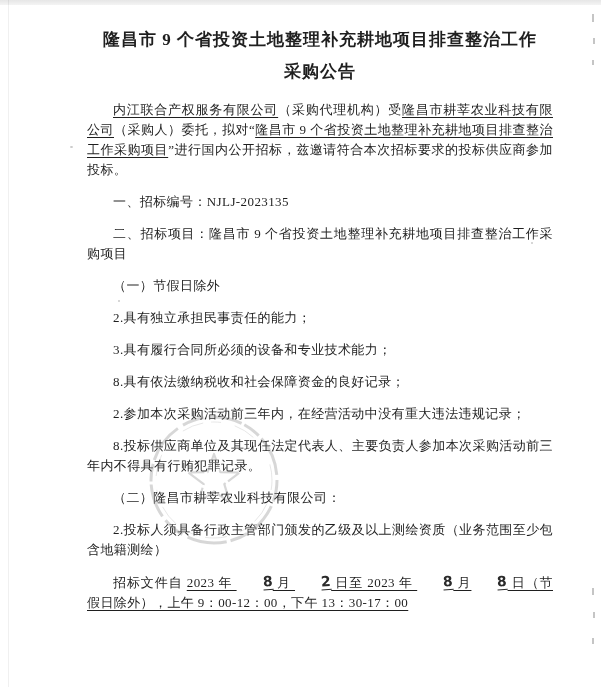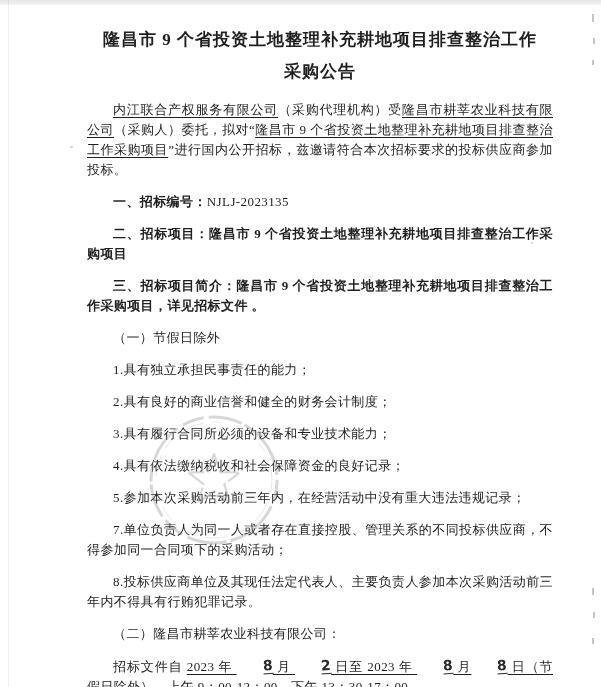--- a/index.html
+++ b/index.html
@@ -38,21 +38,21 @@
     margin:0 0 8px 0;
   }
   .doc p{
     margin:12px;
     font-size:13px;
     line-height:20px;
     letter-spacing:0.4px;
     text-align:justify;
   }
   .indent{text-indent:2em;}
-  .bold{font-weight:700;}
+  .bold{font-weight:400;}
   .u{
     text-decoration:underline;
     text-underline-offset:3px;
     text-decoration-thickness:1px;
   }
   .hw{
     font-family:"DejaVu Sans",sans-serif;
     font-weight:700;
     font-size:14px;
     display:inline-block;
@@ -93,33 +93,31 @@
       <span>隆昌市 9 个省投资土地整理补充耕地项目排查整治工作</span><br>
       <span>采购公告</span>
     </h1>
 
     <p class="indent"><span class="u">内江联合产权服务有限公司</span><span>（采购代理机构）受</span><span class="u">隆昌市耕莘农业科技有限公司</span><span>（采购人）委托，拟对“</span><span class="u">隆昌市 9 个省投资土地整理补充耕地项目排查整治工作采购项目</span><span>”进行国内公开招标，兹邀请符合本次招标要求的投标供应商参加投标。</span></p>
 
     <p class="indent"><span class="bold">一、招标编号：</span><span>NJLJ-2023135</span></p>
 
     <p class="indent bold">二、招标项目：隆昌市 9 个省投资土地整理补充耕地项目排查整治工作采购项目</p>
 
-    <p class="indent bold">三、招标项目简介：隆昌市 9 个省投资土地整理补充耕地项目排查整治工作采购项目，详见招标文件 。</p>
 
 
     <p class="indent">（一）节假日除外</p>
-    <p class="indent">1.具有独立承担民事责任的能力；</p>
-    <p class="indent">2.具有良好的商业信誉和健全的财务会计制度；</p>
+    <p class="indent">2.具有独立承担民事责任的能力；</p>
     <p class="indent">3.具有履行合同所必须的设备和专业技术能力；</p>
-    <p class="indent">4.具有依法缴纳税收和社会保障资金的良好记录；</p>
-    <p class="indent">5.参加本次采购活动前三年内，在经营活动中没有重大违法违规记录；</p>
-    <p class="indent">7.单位负责人为同一人或者存在直接控股、管理关系的不同投标供应商，不得参加同一合同项下的采购活动；</p>
+    <p class="indent">8.具有依法缴纳税收和社会保障资金的良好记录；</p>
+    <p class="indent">2.参加本次采购活动前三年内，在经营活动中没有重大违法违规记录；</p>
     <p class="indent">8.投标供应商单位及其现任法定代表人、主要负责人参加本次采购活动前三年内不得具有行贿犯罪记录。</p>
 
     <p class="indent">（二）隆昌市耕莘农业科技有限公司：</p>
+    <p class="indent">2.投标人须具备行政主管部门颁发的乙级及以上测绘资质（业务范围至少包含地籍测绘）</p>
 
 
     <p class="indent"><span>招标文件自 </span><span class="u">2023 年 </span><span class="u hw">8</span><span class="u"> 月 </span><span class="u hw">2</span><span class="u"> 日至 2023 年 </span><span class="u hw">8</span><span class="u"> 月</span><span class="u hw">8</span><span class="u"> 日（节假日除外），上午 9：00-12：00，下午 13：30-17：00</span></p>
 
   </div>
 </div>
 
 <svg class="stamp" viewBox="0 0 136 136" xmlns="http://www.w3.org/2000/svg">
   <circle cx="68" cy="68" r="63" fill="none" stroke="#7d7d7d" stroke-width="3" stroke-dasharray="22 5 34 3 18 4 40 6"></circle>
   <circle cx="68" cy="68" r="58" fill="none" stroke="#9a9a9a" stroke-width="0.8" stroke-dasharray="10 14 22 8"></circle>

